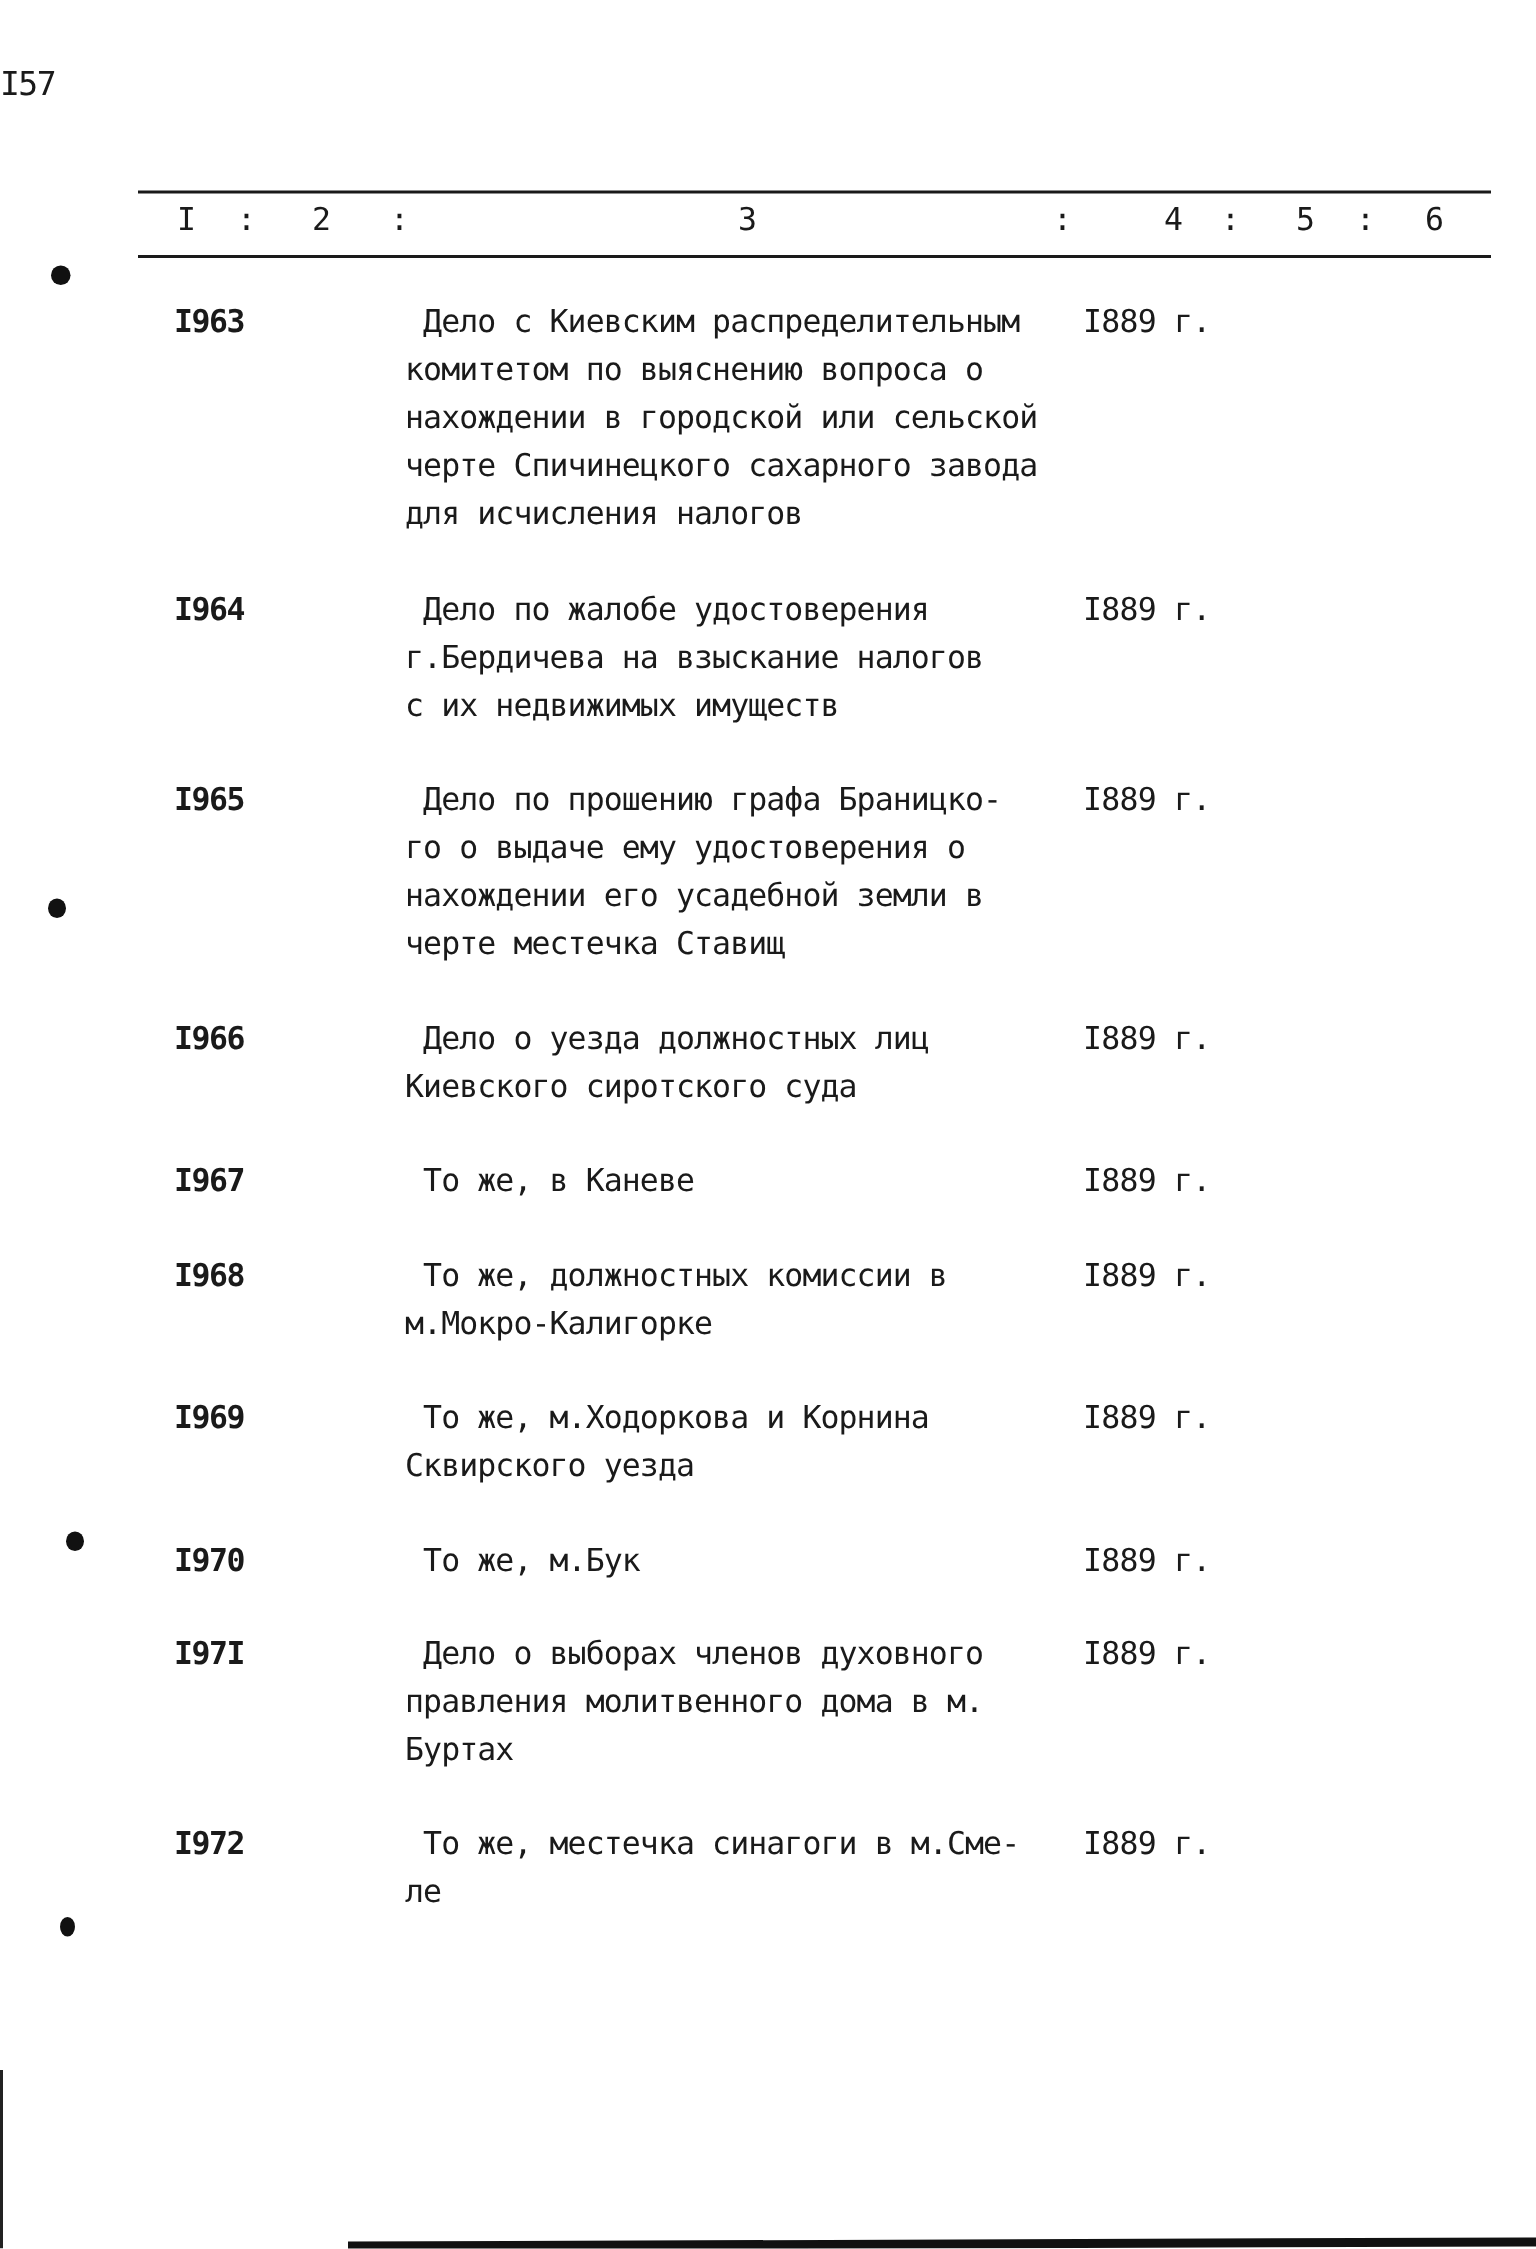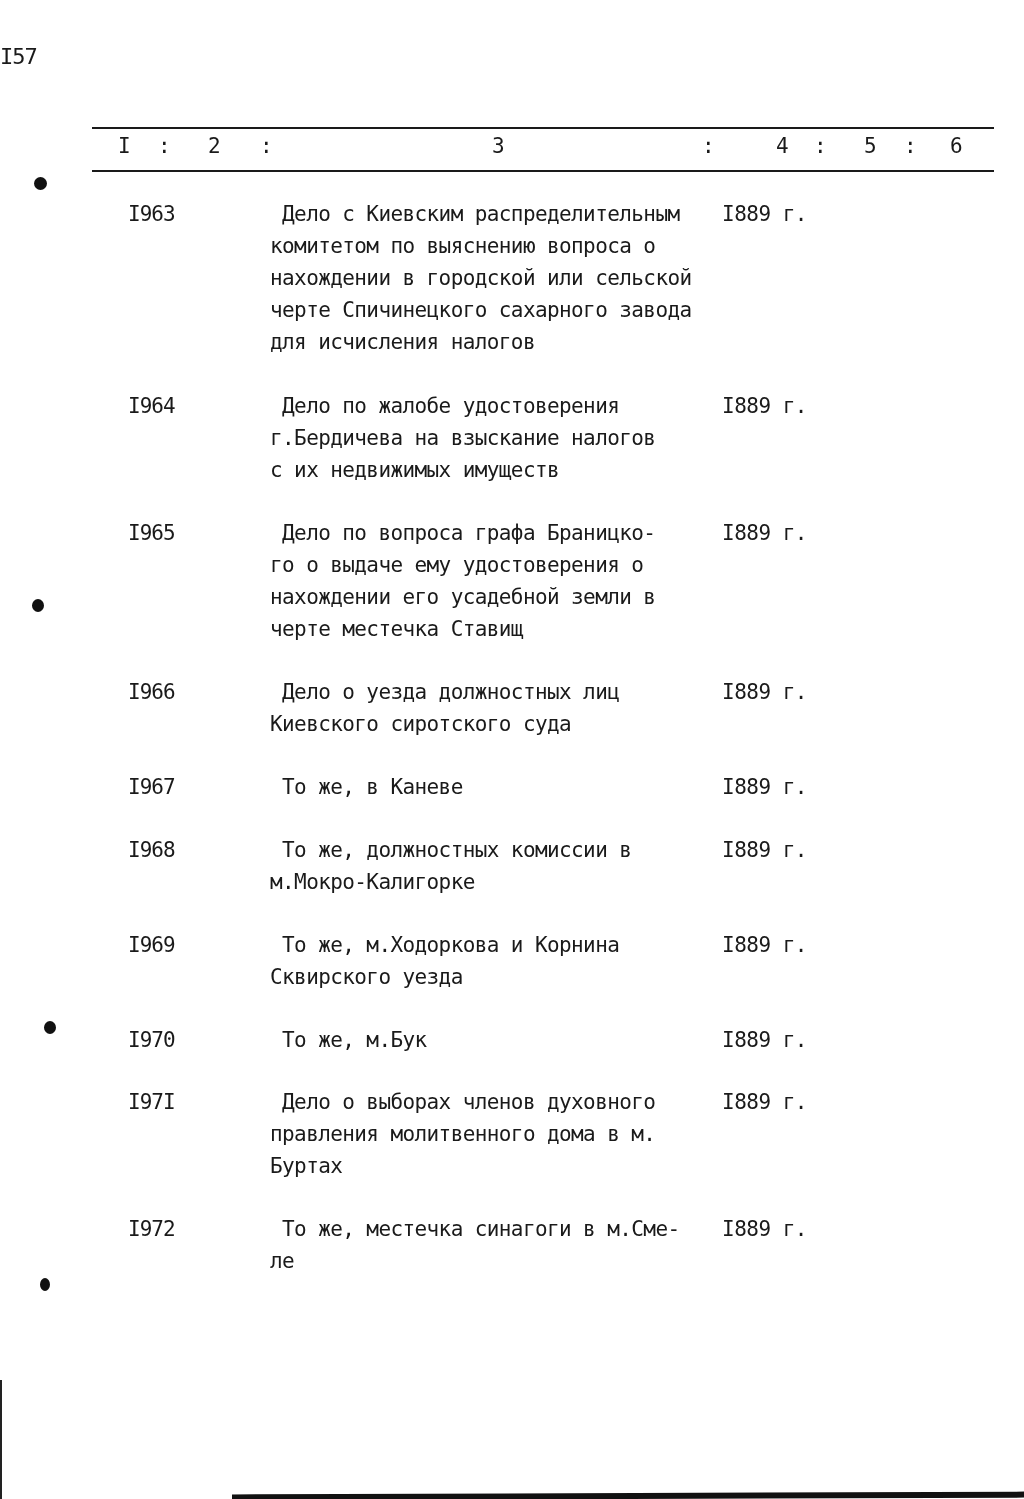--- a/index.html
+++ b/index.html
@@ -41,23 +41,24 @@
   .header-row span { position: absolute; top: 0; }
   .entry {
     position: absolute;
     left: 0;
     width: 1024px;
     font-size: 21px;
     line-height: 32px;
   }
   .entry .num {
     position: absolute;
-    left: 128px;
+    left: 116px;
     top: 0;
     letter-spacing: -1px;
+    font-weight: bold;
   }
   .entry .desc {
     position: absolute;
     left: 270px;
     top: 0;
     width: 450px;
     white-space: pre;
     letter-spacing: -0.6px;
   }
   .entry .year {
@@ -124,21 +125,21 @@
 <div class="entry" style="top:390px">
   <span class="num">I964</span>
   <span class="desc"> Дело по жалобе удостоверения
 г.Бердичева на взыскание налогов
 с их недвижимых имуществ</span>
   <span class="year">I889 г.</span>
 </div>
 
 <div class="entry" style="top:517px">
   <span class="num">I965</span>
-  <span class="desc"> Дело по вопроса графа Браницко-
+  <span class="desc"> Дело по прошению графа Браницко-
 го о выдаче ему удостоверения о
 нахождении его усадебной земли в
 черте местечка Ставищ</span>
   <span class="year">I889 г.</span>
 </div>
 
 <div class="entry" style="top:676px">
   <span class="num">I966</span>
   <span class="desc"> Дело о уезда должностных лиц
 Киевского сиротского суда</span>

